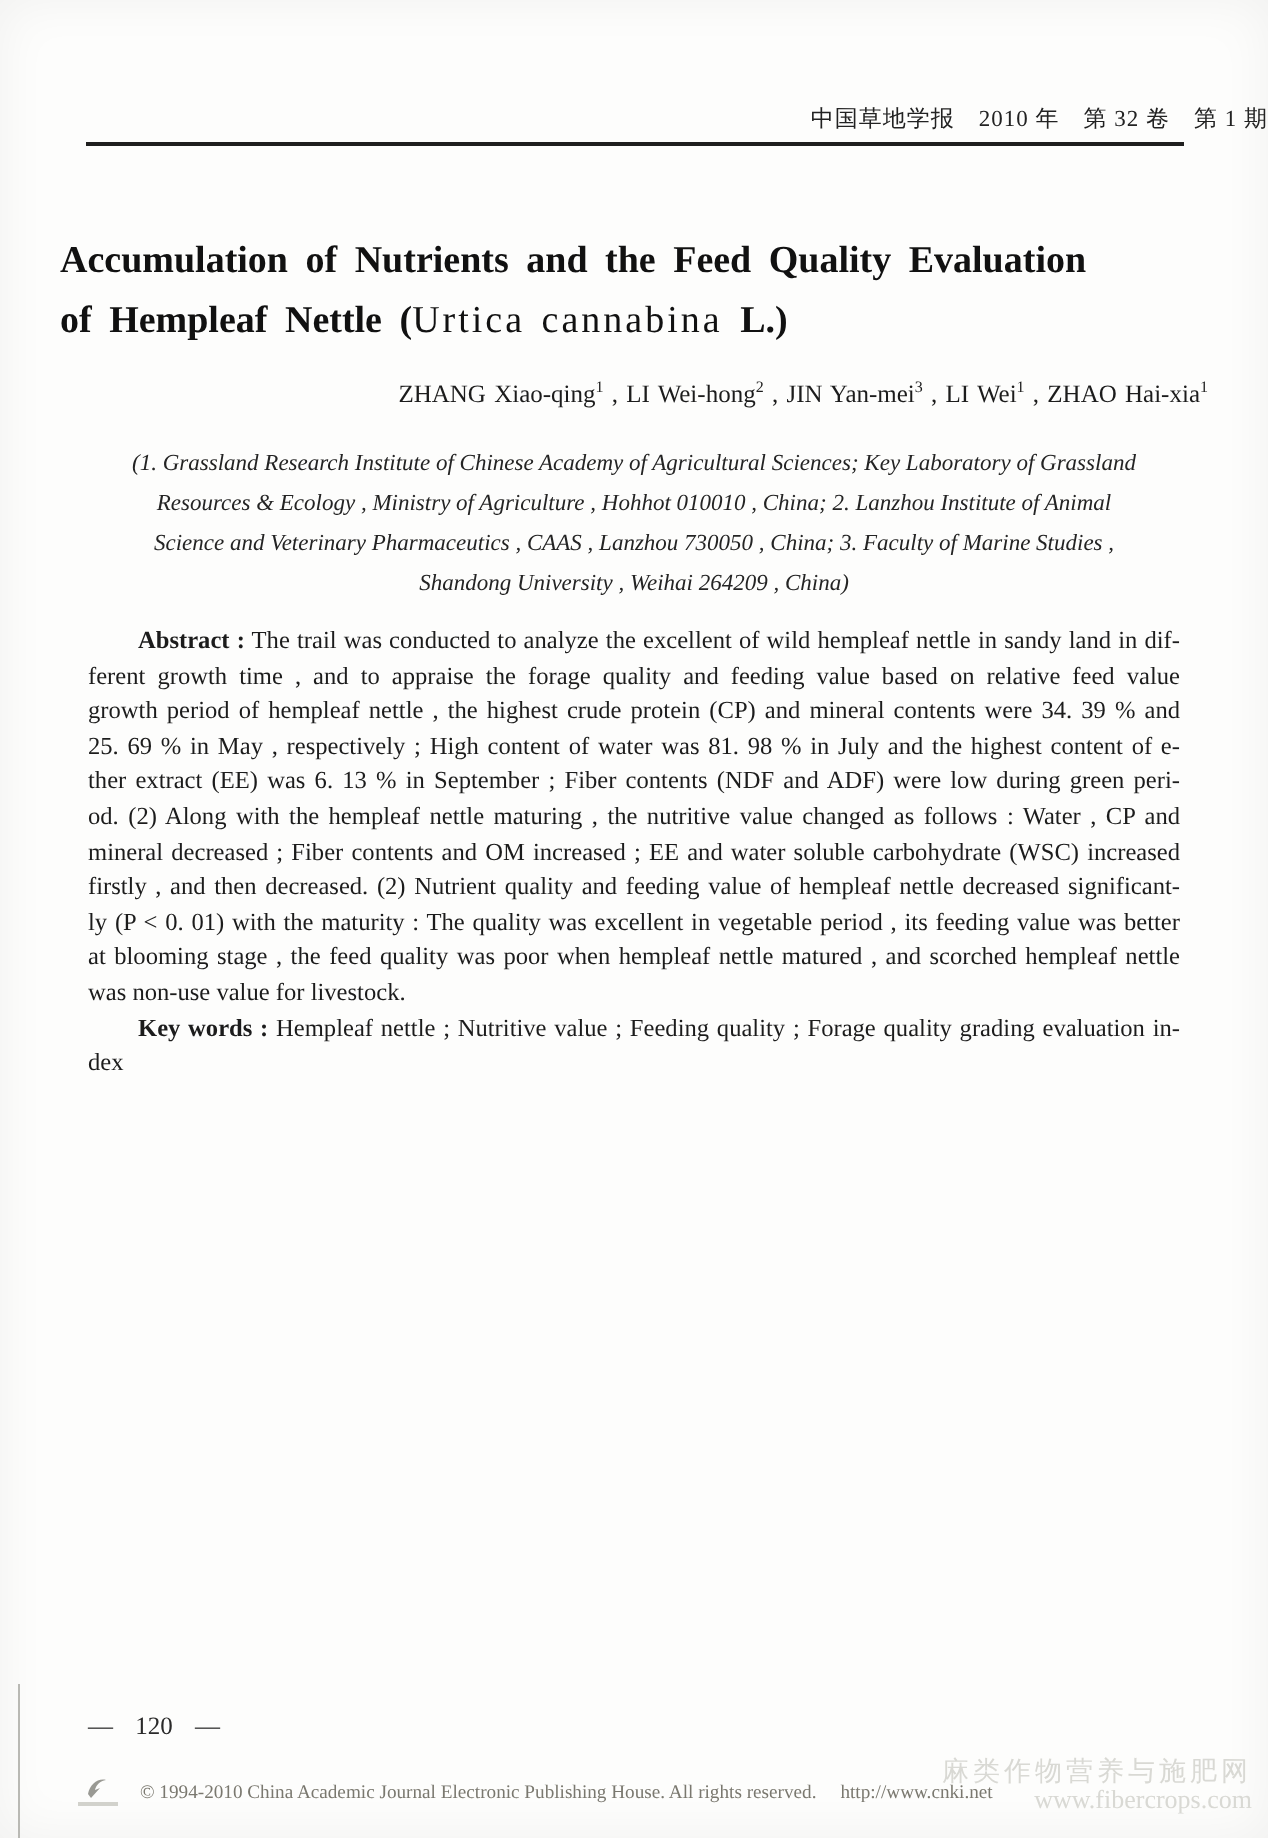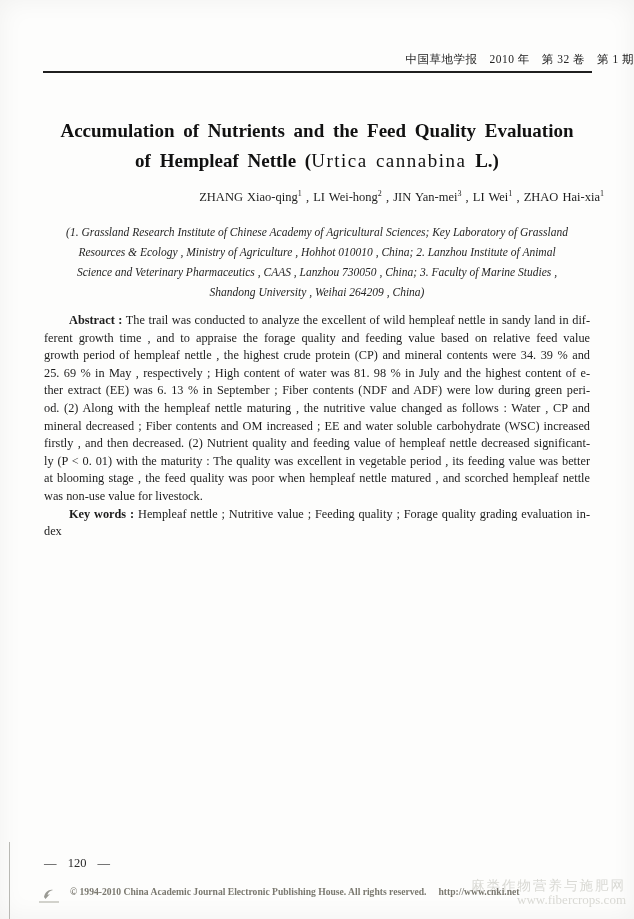--- a/index.html
+++ b/index.html
@@ -11,21 +11,21 @@
   }
   .scan-edge { position:absolute; left:9px; top:842px; width:1px; height:77px; background:#b9b9b4; }
 
   .journal-header {
     position:absolute; top:52px; left:0; right:0; text-align:right;
     font-size:11.5px; letter-spacing:0.5px; color:#222;
   }
   .header-rule { position:absolute; top:71px; left:43px; width:549px; height:2px; background:#1f1f1f; }
 
   .title {
-    position:absolute; top:116px; left:30px; right:30px; text-align:center;
+    position:absolute; top:116px; left:30px; right:30px; 
     font-weight:bold; font-size:19px; line-height:30px; word-spacing:4px; color:#111;
   }
   .title .species { font-weight:normal; letter-spacing:1.5px; word-spacing:2px; }
 
   .authors {
     position:absolute; top:189px; left:30px; right:30px; text-align:right;
     font-size:12.5px; word-spacing:1px;
   }
   .authors sup { font-size:8px; }
 
@@ -51,22 +51,22 @@
 
   .watermark {
     position:absolute; right:8px; top:879px; text-align:right; z-index:1;
     color:#d9d9d4; font-family:Liberation Serif, serif;
   }
   .watermark .wm1 { font-size:13.5px; letter-spacing:2px; line-height:14px; }
   .watermark .wm2 { font-size:13px; line-height:14px; }
 
   .footer {
     position:absolute; top:886px; left:36px; right:6px; z-index:2;
-    display:flex; gap:8px;
-    font-size:9.6px; color:#7a786f;font-weight:bold;
+    display:flex; align-items:center; gap:8px;
+    font-size:9.6px; color:#7a786f;
   }
   .logo { width:26px; height:20px; flex:0 0 auto; position:relative; }
   .logo svg { display:block; }
   .footer .copyright { white-space:nowrap; }
   .footer .url { white-space:nowrap; margin-left:4px; }
 </style>
 </head>
 <body>
 
 <div class="page">

